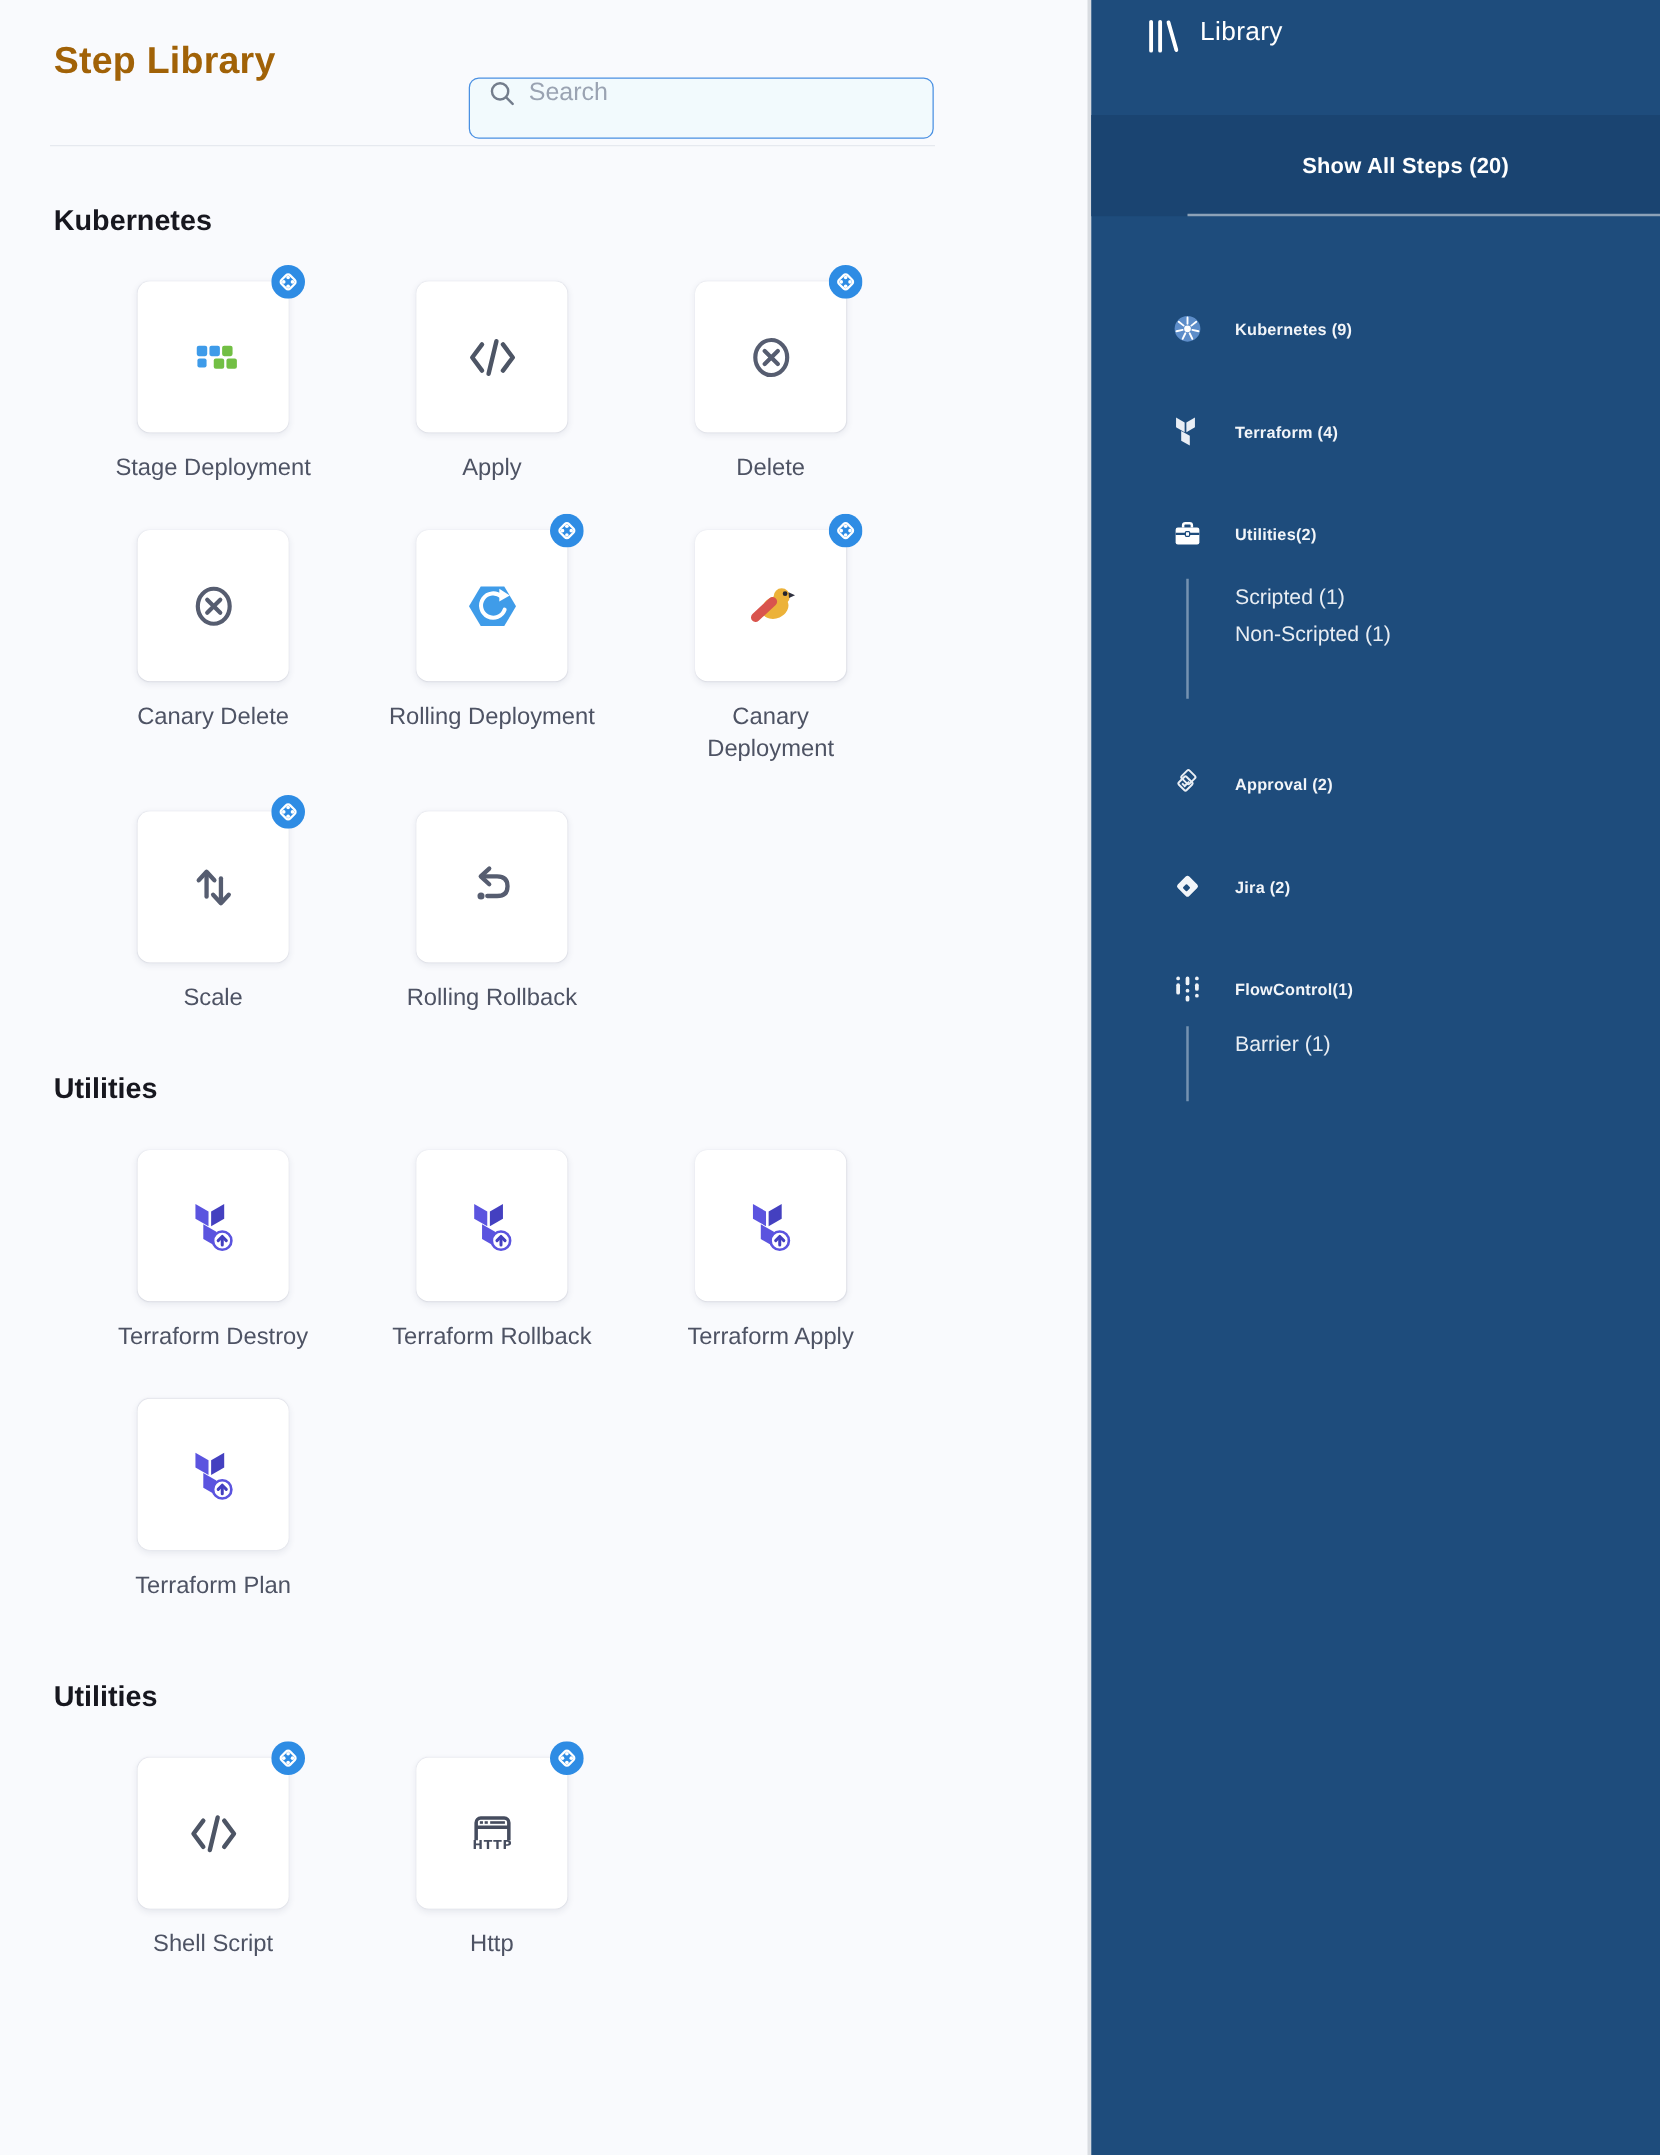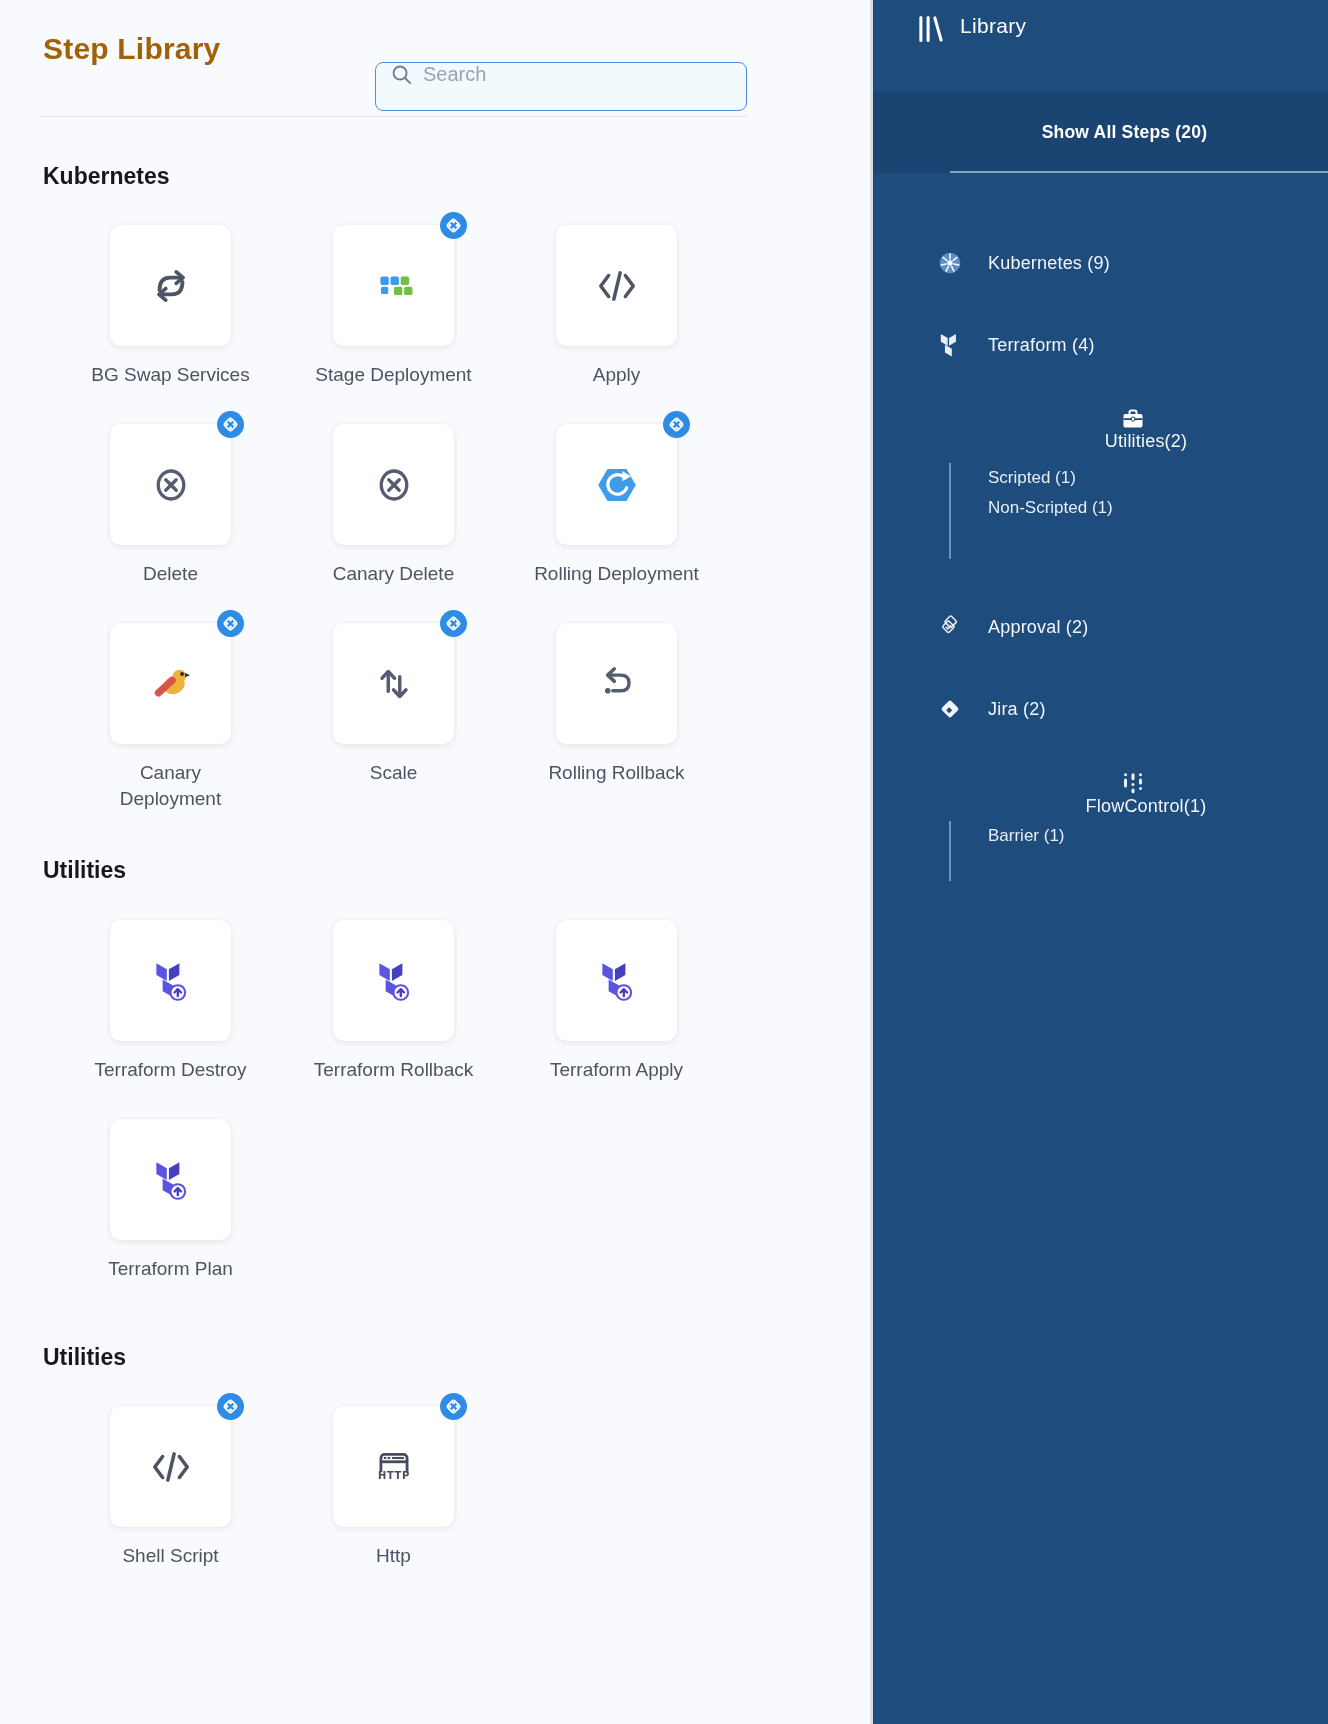--- a/index.html
+++ b/index.html
@@ -35,22 +35,22 @@
   .sb-header { position:absolute; left:45px; top:14px; display:flex; align-items:flex-start; gap:17px; }
   .sb-title { color:#ffffff; font-size:21px; font-weight:500; letter-spacing:.3px; }
   .sb-tab { position:absolute; left:0; right:0; top:92px; height:81px; background:#1a4471;
             display:flex; align-items:center; justify-content:center; cursor:pointer;padding-left:48px; }
   .sb-tab-label { color:#ffffff; font-size:17.5px; font-weight:700; letter-spacing:.2px; }
   .sb-tab-underline { position:absolute; left:77px; right:0; bottom:0; height:2.5px; background:rgba(255,255,255,0.5); }
 
   .sb-list { position:absolute; left:65px; right:0; top:173px; bottom:0; padding-top:70px; }
   .sb-item { display:flex; align-items:center; height:40px; margin-bottom:42px; cursor:pointer; }
   .sb-item .sb-icon { width:24px; display:flex; justify-content:center; }
-  .sb-item .sb-label { margin-left:26px; color:#f2f5f9; font-size:18px; font-weight:400; letter-spacing:.2px; }
-  .sb-item.no-gap { margin-bottom:0;flex-direction:column; }
+  .sb-item .sb-label { margin-left:26px; color:#f2f5f9; font-size:13px; font-weight:700; letter-spacing:.2px; }
+  .sb-item.no-gap { margin-bottom:0; }
   .sb-item.after-group { margin-top:48px; }
   .sb-subgroup { margin-left:11px; margin-top:16px; border-left:2px solid rgba(225,233,241,0.45); padding-left:37px; padding-bottom:36px; }
   .sb-subgroup.small { margin-top:10px; padding-bottom:30px; }
   .sb-subitem { height:30px; display:flex; align-items:center; cursor:pointer; }
   .sb-subitem + .sb-subitem { }
   .sb-subitem .sb-sublabel { color:#e8edf3; font-size:17px; font-weight:400; }
 </style>
 </head>
 <body>
 
@@ -142,28 +142,20 @@
         </svg>
     </span>
     <input type="text" placeholder="Search" style="">
   </div>
 
   <div class="header-divider"></div>
 
   <h2 class="section-title" style="top:163px">Kubernetes</h2>
   <div class="step-grid" style="top:225px">
 
-    <div class="step-cell">
-      <div class="step-card">
-        <svg class="card-svg" viewBox="0 0 44 44">
-            <use href="#ic-swap"></use>
-          </svg>
-      </div>
-      <div class="step-label">BG Swap Services</div>
-    </div>
 
     <div class="step-cell">
       <div class="step-card">
         <svg class="card-svg" viewBox="0 0 44 44">
             <use href="#ic-grid"></use>
           </svg>
         <svg class="step-badge" viewBox="0 0 27 27">
             <use href="#ic-badge"></use>
           </svg>
       </div>

